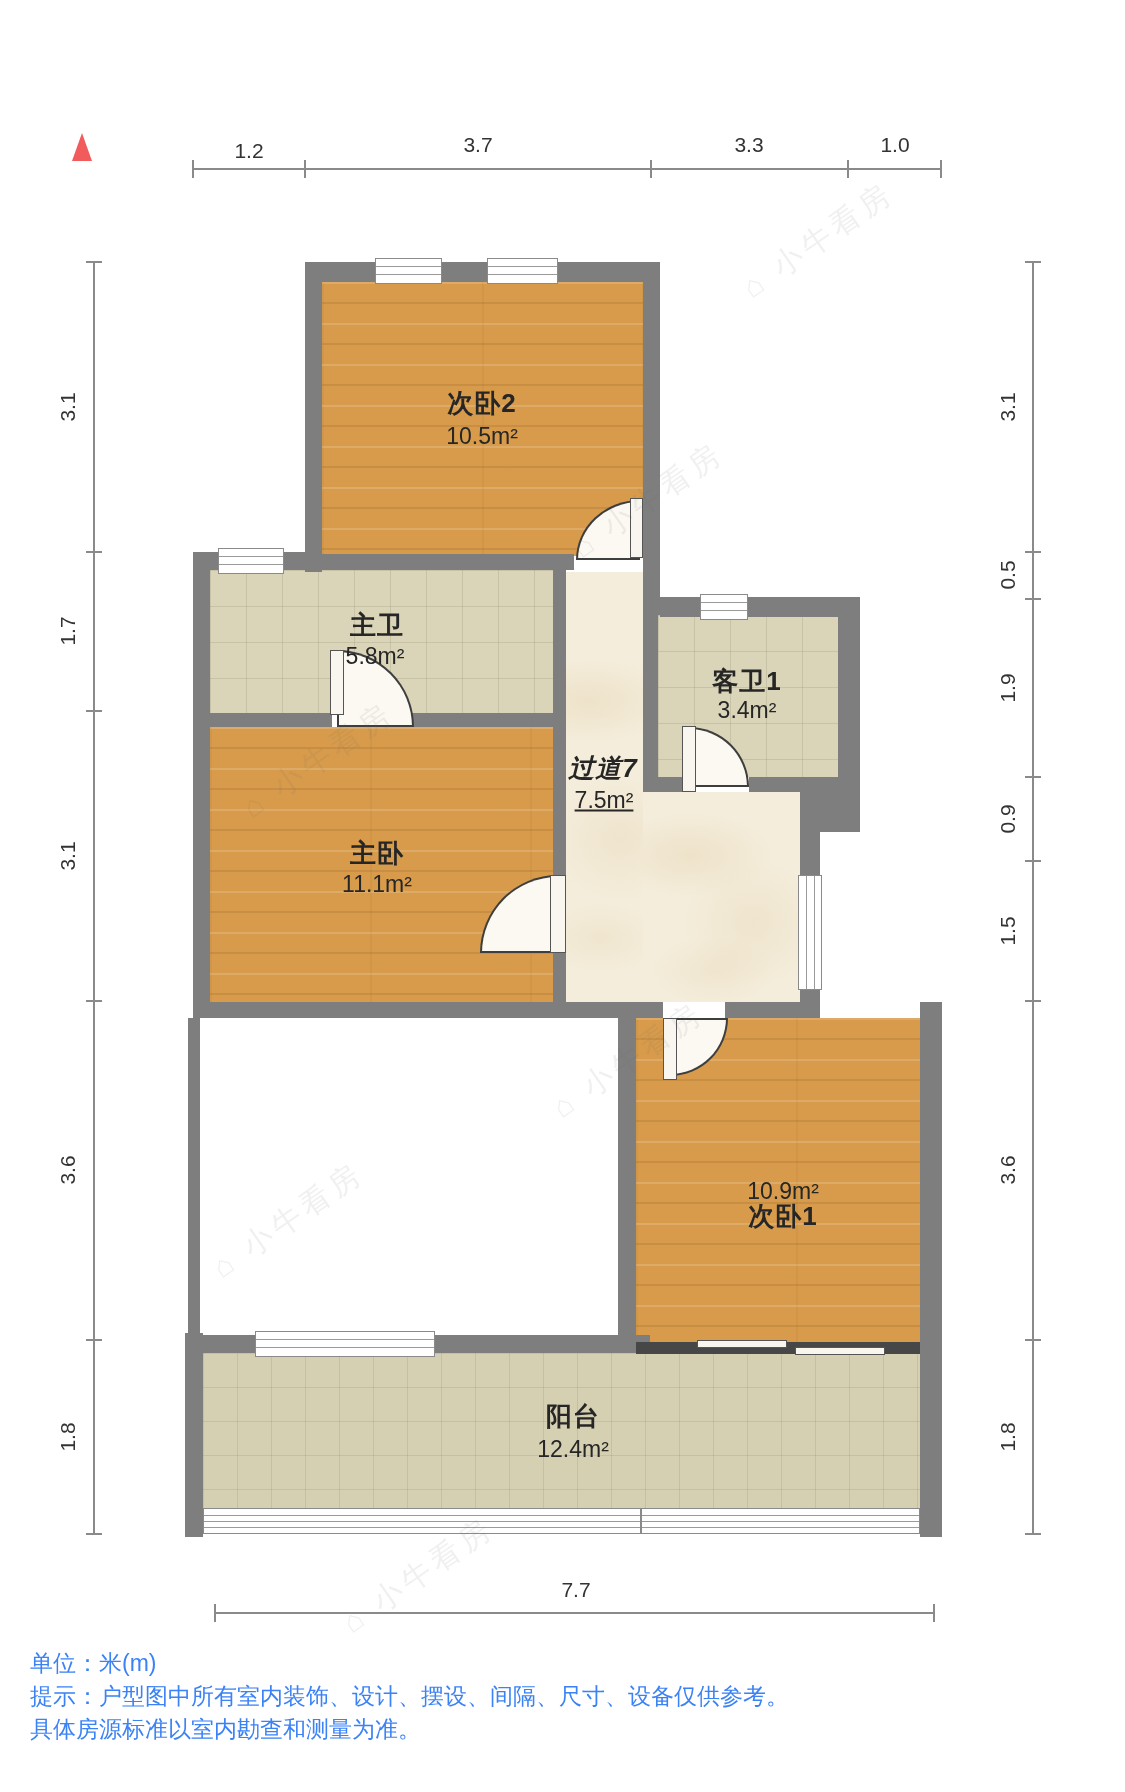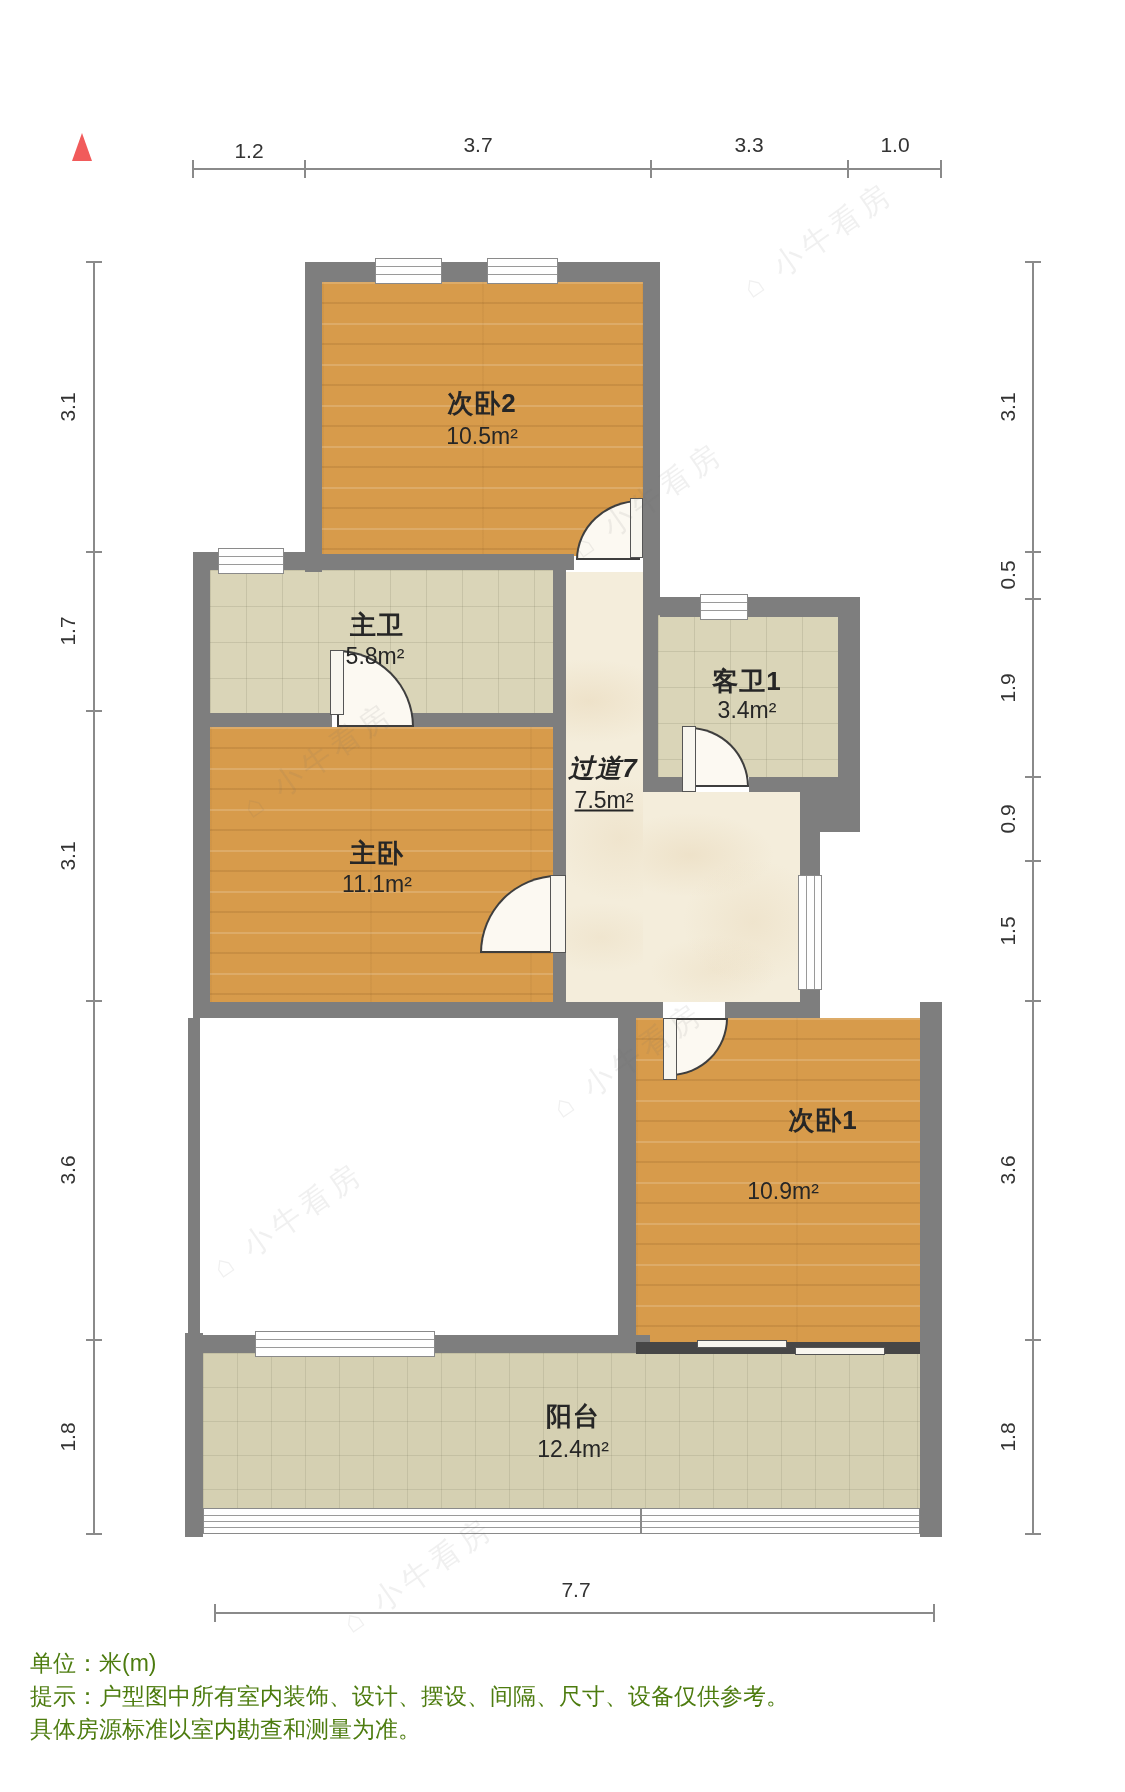--- a/index.html
+++ b/index.html
@@ -45,21 +45,21 @@
 
   .room-name{position:absolute;transform:translate(-50%,-50%);font-size:26px;font-weight:600;color:#262626;white-space:nowrap;letter-spacing:1px;z-index:5;}
   .room-area{position:absolute;transform:translate(-50%,-50%);font-size:23px;color:#262626;white-space:nowrap;z-index:5;}
 
   .north{position:absolute;left:72px;top:133px;width:0;height:0;
     border-left:10px solid transparent;border-right:10px solid transparent;border-bottom:28px solid #f15b5b;}
 
   .watermark{position:absolute;transform:rotate(-35deg);font-size:30px;color:rgba(110,110,110,.10);
     white-space:nowrap;letter-spacing:5px;z-index:6;}
 
-  .footer-line{position:absolute;left:30px;font-size:23px;color:#4d7c0f;font-weight:500;white-space:nowrap;}
+  .footer-line{position:absolute;left:30px;font-size:23px;color:#3b82f6;font-weight:500;white-space:nowrap;}
 </style>
 </head>
 <body>
 
 <div id="canvas">
 
   <div class="north"></div>
 
   <div class="floor-wood" style="left:322px;top:282px;width:321px;height:274px;"></div>
   <div class="floor-tile" style="left:210px;top:570px;width:343px;height:143px;"></div>
@@ -127,21 +127,21 @@
   <div class="room-name" style="left:482px;top:403px;">次卧2</div>
   <div class="room-area" style="left:482px;top:436px;">10.5m²</div>
   <div class="room-name" style="left:377px;top:625px;">主卫</div>
   <div class="room-area" style="left:375px;top:656px;">5.8m²</div>
   <div class="room-name" style="left:747px;top:681px;">客卫1</div>
   <div class="room-area" style="left:747px;top:710px;">3.4m²</div>
   <div class="room-name" style="left:603px;top:768px;font-style:italic;">过道7</div>
   <div class="room-area" style="left:604px;top:800px;text-decoration:underline;">7.5m²</div>
   <div class="room-name" style="left:377px;top:853px;">主卧</div>
   <div class="room-area" style="left:377px;top:884px;">11.1m²</div>
-  <div class="room-name" style="left:783px;top:1120px;margin-left:40px;">次卧1</div>
+  <div class="room-name" style="left:783px;top:1216px;">次卧1</div>
   <div class="room-area" style="left:783px;top:1191px;">10.9m²</div>
   <div class="room-name" style="left:573px;top:1416px;">阳台</div>
   <div class="room-area" style="left:573px;top:1449px;">12.4m²</div>
 
   <div class="dim-line" style="left:193px;top:168px;width:749px;height:2px;"></div>
   <div class="dim-line" style="left:192px;top:160px;width:2px;height:18px;"></div>
   <div class="dim-line" style="left:304px;top:160px;width:2px;height:18px;"></div>
   <div class="dim-line" style="left:650px;top:160px;width:2px;height:18px;"></div>
   <div class="dim-line" style="left:847px;top:160px;width:2px;height:18px;"></div>
   <div class="dim-line" style="left:940px;top:160px;width:2px;height:18px;"></div>

